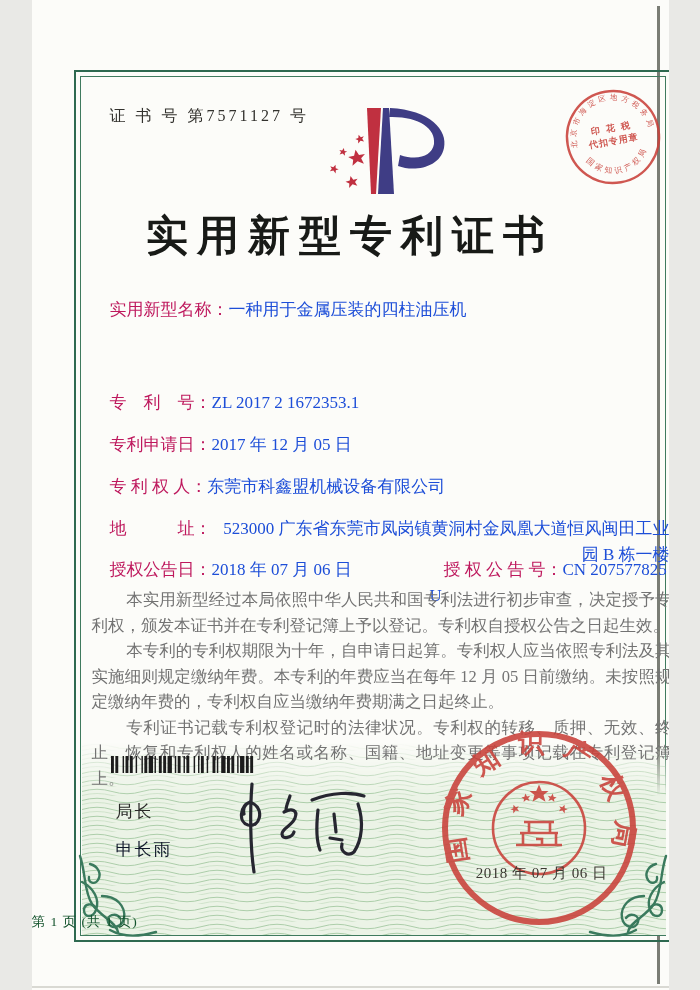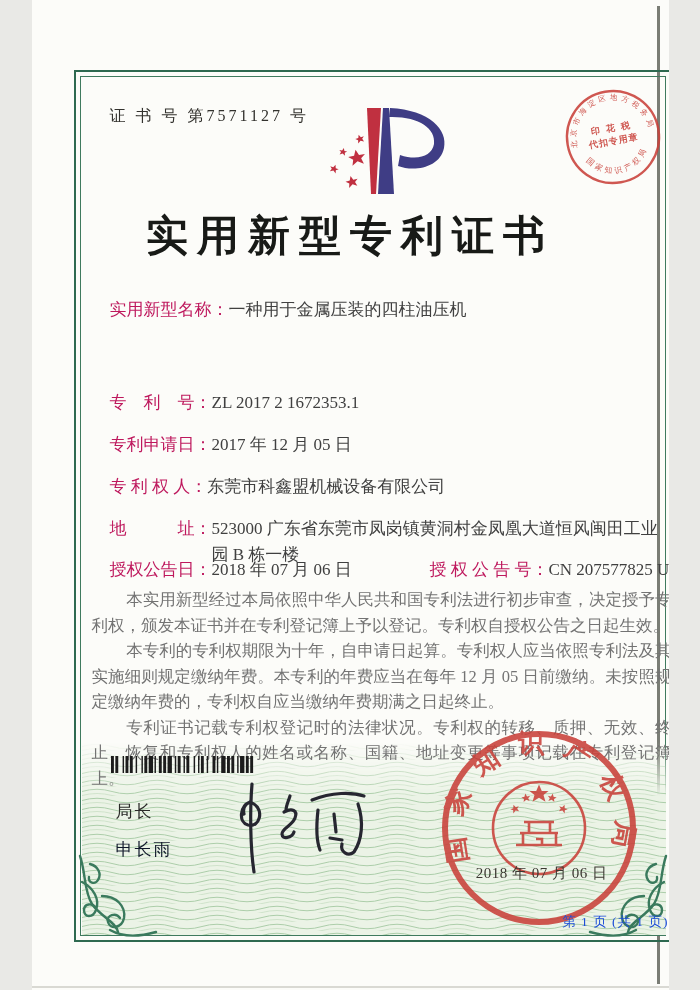--- a/index.html
+++ b/index.html
@@ -15,35 +15,35 @@
   .frame-inner{position:absolute;left:48px;top:76px;width:584px;height:858px;border:1px solid #3f7a5e;}
   .band-svg{position:absolute;left:50px;top:742px;}
   .flourish{position:absolute;}
   .cert-no{position:absolute;left:78px;top:106px;font-size:16px;letter-spacing:3px;color:#33322e;}
   .logo{position:absolute;left:278px;top:100px;}
   .title{position:absolute;left:0;right:0;top:208px;text-align:center;
          font-size:42px;font-weight:bold;letter-spacing:9px;color:#181a17;}
   .tax-seal{position:absolute;left:530px;top:85px;}
   .row{position:absolute;left:78px;width:560px;font-size:17px;line-height:26px;}
   .lbl{display:inline-block;min-width:92px;color:#be185d;}
-  .val{color:#404040;}
+  .val{color:#1d4ed8;text-align:right;}
   .val-block{display:inline-block;width:458px;vertical-align:top;}
   .grant-right{position:absolute;left:320px;top:0;}
   .paras{position:absolute;left:60px;top:587px;width:580px;}
   .paras p{margin:0;font-size:16.5px;line-height:25.5px;text-indent:2.1em;
            text-align:justify;color:#737373;}
   .barcode{position:absolute;left:79px;top:756px;}
   .sign-title{position:absolute;left:84px;top:800px;font-size:17px;color:#2a2a28;letter-spacing:2px;}
   .sign-name{position:absolute;left:84px;top:838px;font-size:17px;color:#0f172a;letter-spacing:2px;}
   .signature{position:absolute;left:180px;top:772px;}
   .main-seal{position:absolute;left:405px;top:728px;}
   .seal-date{position:absolute;left:420px;top:864px;width:180px;text-align:center;
              font-size:15px;color:#3b3831;letter-spacing:.5px;}
-  .footer{position:absolute;left:0;right:0;top:913px;text-align:right;
-          font-size:13.5px;color:#1d4ed8;letter-spacing:1px;}
+  .footer{position:absolute;left:0;right:0;top:913px;text-align:left;
+          font-size:13.5px;color:#14532d;letter-spacing:1px;}
   svg text{font-family:"Liberation Serif","DejaVu Serif",serif;}
 </style>
 </head>
 <body>
 
 <div class="paper">
 
   <div class="scan-edge-right"></div>
   <div class="scan-edge-bottom"></div>
 
@@ -137,21 +137,21 @@
   </div>
   <div class="row" style="top:474px;">
     <span class="lbl">专 利 权 人：</span><span class="val">东莞市科鑫盟机械设备有限公司</span>
   </div>
   <div class="row" style="top:516px;">
     <span class="lbl">地　　　址：</span><span class="val val-block">523000 广东省东莞市凤岗镇黄洞村金凤凰大道恒风闽田工业园 B 栋一楼</span>
   </div>
   <div class="row" style="top:557px;">
     <span class="lbl">授权公告日：</span><span class="val">2018 年 07 月 06 日</span>
     <span class="grant-right">
-      <span class="lbl" style="min-width:0;">授 权 公 告 号：</span><span class="val">CN 207577825 U</span>
+      <span class="lbl" style="min-width:0;margin-left:14px;">授 权 公 告 号：</span><span class="val">CN 207577825 U</span>
     </span>
   </div>
 
   <div class="paras">
     <p>本实用新型经过本局依照中华人民共和国专利法进行初步审查，决定授予专利权，颁发本证书并在专利登记簿上予以登记。专利权自授权公告之日起生效。</p>
     <p>本专利的专利权期限为十年，自申请日起算。专利权人应当依照专利法及其实施细则规定缴纳年费。本专利的年费应当在每年 12 月 05 日前缴纳。未按照规定缴纳年费的，专利权自应当缴纳年费期满之日起终止。</p>
     <p>专利证书记载专利权登记时的法律状况。专利权的转移、质押、无效、终止、恢复和专利权人的姓名或名称、国籍、地址变更等事项记载在专利登记簿上。</p>
   </div>
 
   <svg class="barcode" id="barcode-svg" width="178" height="17" viewBox="0 0 178 17">

